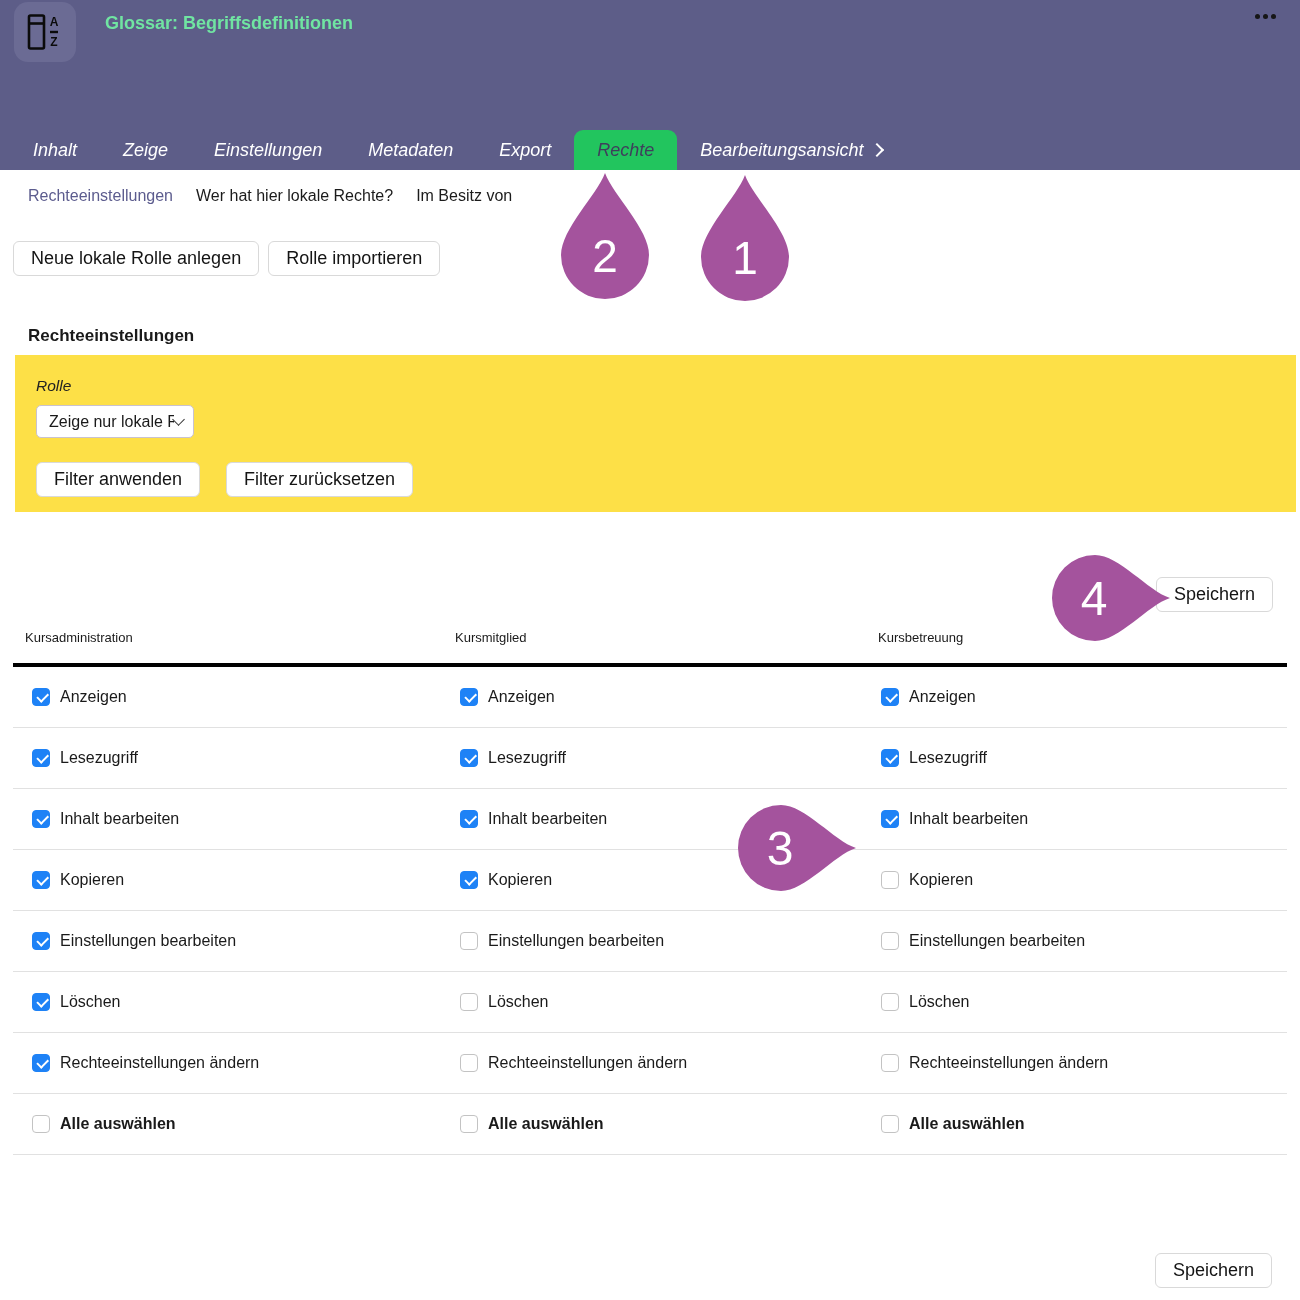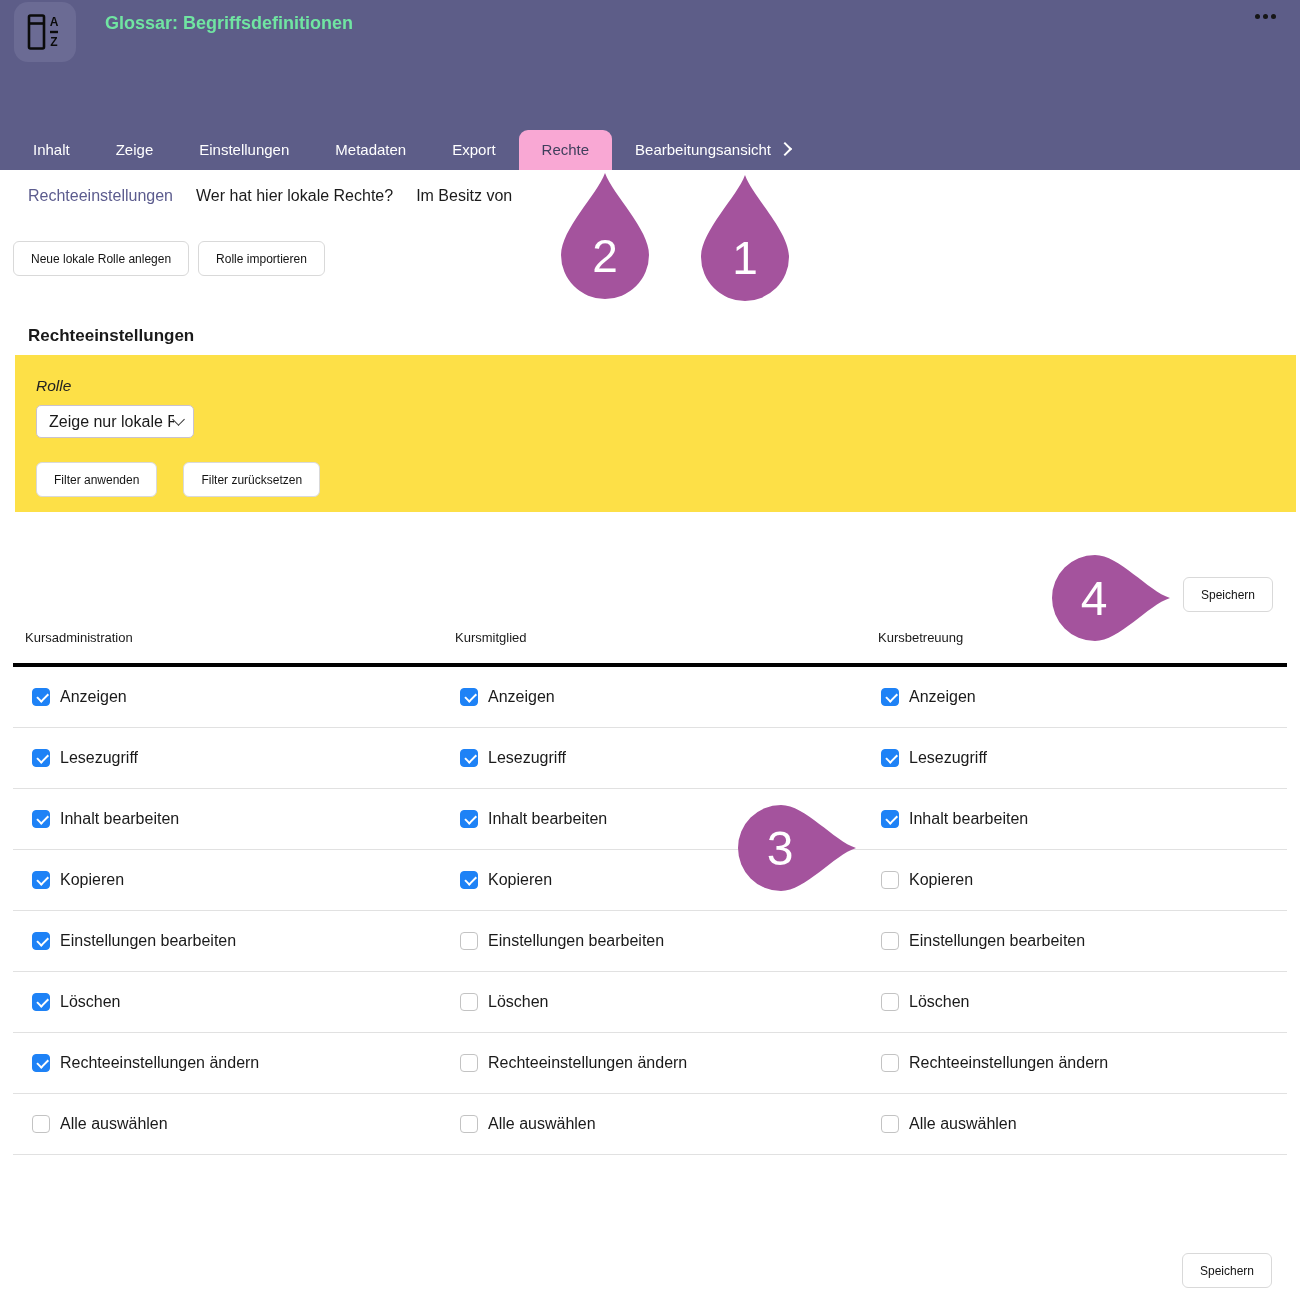--- a/index.html
+++ b/index.html
@@ -8,33 +8,33 @@
 
   
   .header{position:absolute;top:0;left:0;right:0;height:170px;background:#5d5d88;}
   .app-icon{position:absolute;left:14px;top:2px;width:62px;height:60px;border-radius:14px;
             background:#6b6b94;display:flex;align-items:center;justify-content:center;}
   .page-title{position:absolute;left:105px;top:13px;font-size:18px;font-weight:700;color:#70e5a2;}
   .overflow{position:absolute;right:24px;top:14px;display:flex;gap:3px;cursor:pointer;}
   .overflow i{width:5px;height:5px;border-radius:50%;background:#161616;display:block;}
 
   .tabbar{position:absolute;bottom:0;left:0;right:0;height:40px;display:flex;padding-left:10px;}
-  .tab{padding:0 23px;line-height:40px;font-size:15px;color:#fff;white-space:nowrap;cursor:pointer;}
-  .tab.active{background:#f9a8d4;color:#3f3f5c;border-radius:9px 9px 0 0;}
+  .tab{padding:0 23px;line-height:40px;font-size:18px;color:#fff;white-space:nowrap;cursor:pointer;font-style:italic;}
+  .tab.active{background:#22c55e;color:#3f3f5c;border-radius:9px 9px 0 0;}
   .chev-right{display:inline-block;width:8px;height:8px;border-right:2.6px solid #fff;
               border-bottom:2.6px solid #fff;transform:rotate(-45deg);margin-left:9px;margin-bottom:1px;}
 
   
   .subtabs{position:absolute;top:187px;left:28px;display:flex;gap:23px;font-size:16px;}
   .subtab{color:#1b1b1b;cursor:pointer;white-space:nowrap;}
   .subtab.active{color:#5c5c8e;}
 
   
   .btn{height:35px;padding:0 17px;background:#fff;border:1px solid #d9d9d9;border-radius:6px;
-       font-size:12px;color:#141414;font-family:inherit;display:inline-flex;align-items:center;
+       font-size:18px;color:#141414;font-family:inherit;display:inline-flex;align-items:center;
        cursor:pointer;white-space:nowrap;box-sizing:border-box;}
   .action-buttons{position:absolute;top:241px;left:13px;display:flex;gap:9px;}
 
   
   .section-title{position:absolute;top:326px;left:28px;font-size:17px;font-weight:700;}
   .filter-panel{position:absolute;top:355px;left:15px;width:1281px;height:157px;background:#fde047;}
   .role-label{position:absolute;left:21px;top:22px;font-style:italic;font-size:15.5px;color:#222;}
   .role-select{position:absolute;left:21px;top:50px;width:158px;height:33px;background:#fff;
                border:1px solid #c9c2cf;border-radius:5px;display:flex;align-items:center;
                padding:0 10px 0 12px;font-size:16px;box-sizing:border-box;cursor:pointer;}
@@ -53,21 +53,21 @@
   .pt-divider{height:4px;background:#000;}
   .pt-row{display:grid;grid-template-columns:428px 421px 1fr;padding-left:19px;height:61px;
           align-items:center;border-bottom:1px solid #e1e1e1;font-size:16px;box-sizing:border-box;}
   .cell{display:flex;align-items:center;}
   .cb{width:18px;height:18px;border:1px solid #c3c3c3;border-radius:4px;background:#fff;
       box-sizing:border-box;position:relative;flex:0 0 18px;cursor:pointer;}
   .cb.checked{background:#1e82f6;border-color:#1e82f6;}
   .cb.checked::after{content:"";position:absolute;left:3.5px;top:4px;width:9px;height:4.5px;
       border-left:2.2px solid #fff;border-bottom:2.2px solid #fff;transform:rotate(-45deg);}
   .cb-label{margin-left:10px;color:#1a1a1a;}
-  .pt-row.bold .cb-label{font-weight:400;}
+  .pt-row.bold .cb-label{font-weight:700;}
 
   
   .marker{position:absolute;pointer-events:none;}
   .marker text{fill:#fff;font-family:"Liberation Sans","DejaVu Sans",sans-serif;}
 </style>
 </head>
 <body>
 
 <div class="page">
 

